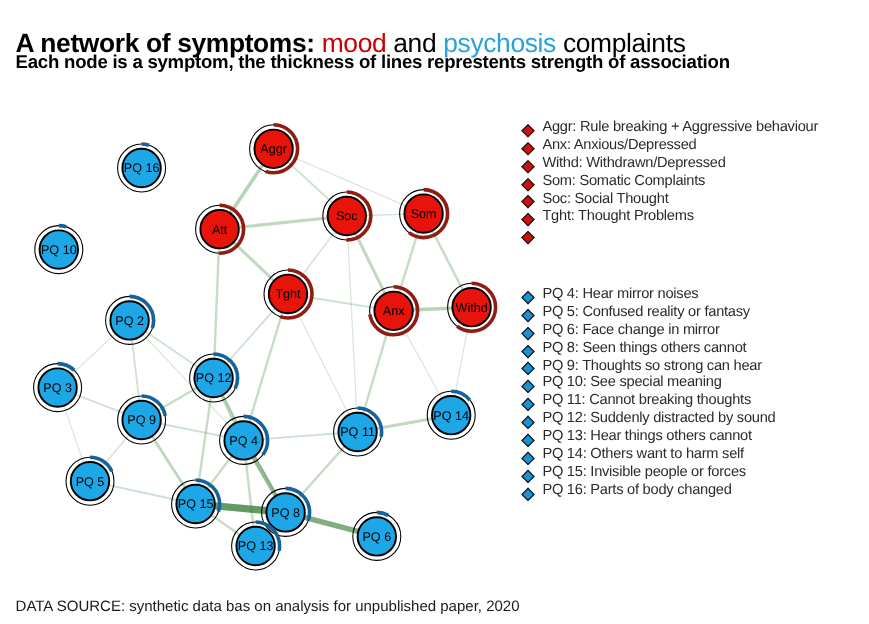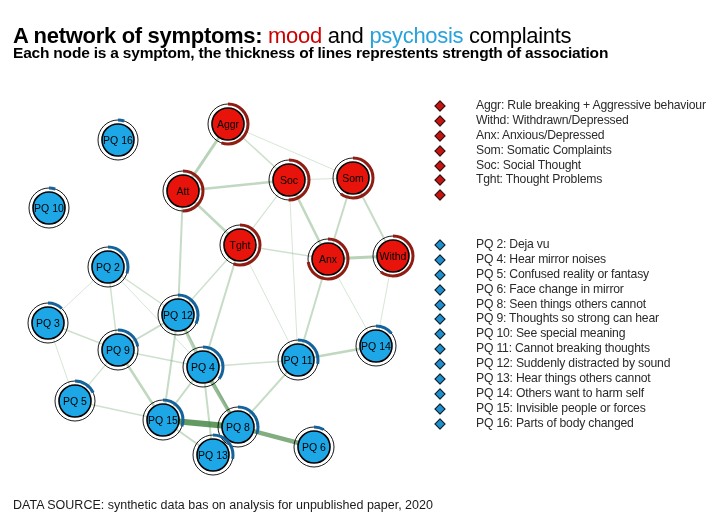--- a/index.html
+++ b/index.html
@@ -14,22 +14,22 @@
   #page-title span{white-space:pre;}
   #page-subtitle{
     position:absolute;left:13px;top:44px;font-size:15.5px;color:#000;
     white-space:nowrap;letter-spacing:-0.2px;font-weight:bold;
   }
   #network{position:absolute;left:0;top:0;}
   .legend{position:absolute;left:436px;width:286px;}
   #legend-mood-list{top:98px;}
   #legend-psychosis-list{top:237px;}
   .lrow{
-    display:flex;align-items:flex-start;height:14.9px;line-height:14.9px;
-    font-size:12.2px;color:#2b2b2b;white-space:nowrap;letter-spacing:-0.2px;gap:24px;
+    display:flex;align-items:flex-end;height:14.9px;line-height:14.9px;
+    font-size:12.2px;color:#2b2b2b;white-space:nowrap;letter-spacing:-0.2px;
   }
   .diamond{
     width:6px;height:6px;transform:rotate(45deg);border:1px solid #1a1a1a;
     display:inline-block;flex:none;margin:4px 8px 0 0;
   }
   #caption{
     position:absolute;left:13px;top:498px;font-size:12.5px;color:#1a1a1a;
     white-space:nowrap;
   }
 </style>
@@ -212,49 +212,45 @@
     </g>
   </svg>
 
 <div id="legend-mood-list" class="legend">
     <div class="lrow">
       <span class="diamond" style="background: rgb(204, 17, 17);"></span>
       <span>Aggr: Rule breaking + Aggressive behaviour</span>
     </div>
     <div class="lrow">
       <span class="diamond" style="background: rgb(204, 17, 17);"></span>
+      <span>Anx: Anxious/Depressed</span>
+    </div>
+    <div class="lrow">
+      <span class="diamond" style="background: rgb(204, 17, 17);"></span>
       <span>Withd: Withdrawn/Depressed</span>
-    </div>
-    <div class="lrow">
-      <span class="diamond" style="background: rgb(204, 17, 17);"></span>
-      <span>Anx: Anxious/Depressed</span>
     </div>
     <div class="lrow">
       <span class="diamond" style="background: rgb(204, 17, 17);"></span>
       <span>Som: Somatic Complaints</span>
     </div>
     <div class="lrow">
       <span class="diamond" style="background: rgb(204, 17, 17);"></span>
       <span>Soc: Social Thought</span>
     </div>
     <div class="lrow">
       <span class="diamond" style="background: rgb(204, 17, 17);"></span>
       <span>Tght: Thought Problems</span>
     </div>
     <div class="lrow">
       <span class="diamond" style="background: rgb(204, 17, 17);"></span>
     </div>
   </div>
 <div id="legend-psychosis-list" class="legend">
     <div class="lrow">
       <span class="diamond" style="background: rgb(30, 143, 208);"></span>
-      <span>PQ 2: Deja vu</span>
-    </div>
-    <div class="lrow">
-      <span class="diamond" style="background: rgb(30, 143, 208);"></span>
       <span>PQ 4: Hear mirror noises</span>
     </div>
     <div class="lrow">
       <span class="diamond" style="background: rgb(30, 143, 208);"></span>
       <span>PQ 5: Confused reality or fantasy</span>
     </div>
     <div class="lrow">
       <span class="diamond" style="background: rgb(30, 143, 208);"></span>
       <span>PQ 6: Face change in mirror</span>
     </div>

